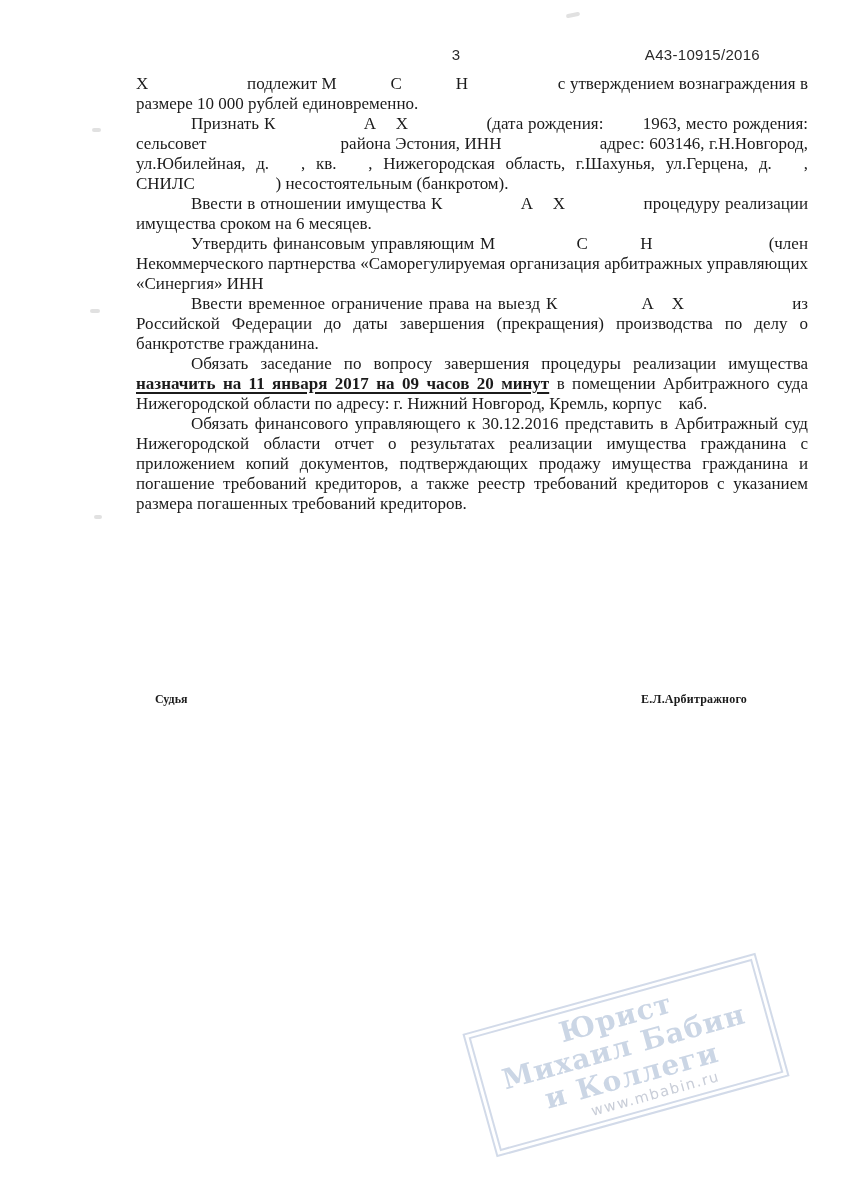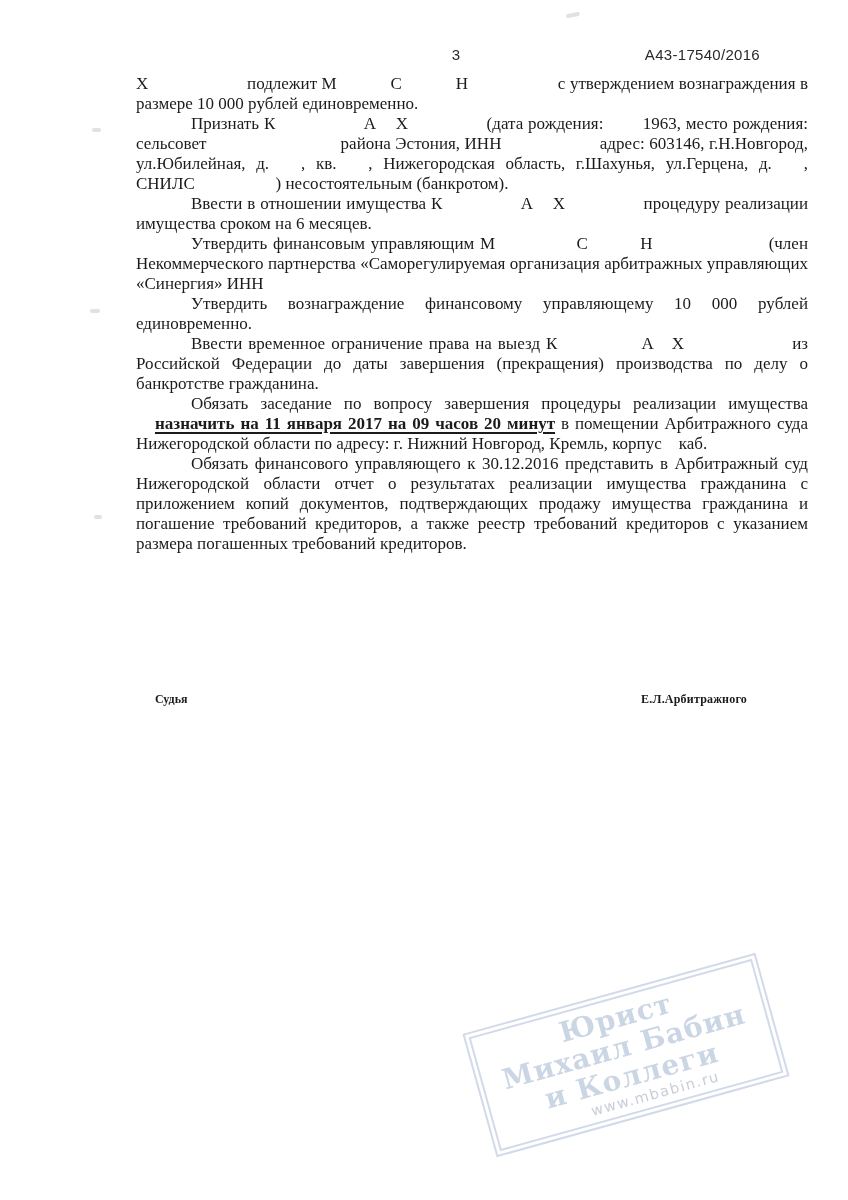--- a/index.html
+++ b/index.html
@@ -52,21 +52,20 @@
     text-align: center;
     font-weight: bold;
     font-size: 17.5px;
     line-height: 21px;
   }
   .bold-underline {
     font-weight: bold;
     text-decoration: underline;
     text-decoration-thickness: 2px;
     text-underline-offset: 3px;
-    margin-left: 19px;
   }
   
   .signature-row {
     position: absolute;
     top: 692px;
     left: 120px;
     width: 672px;
     height: 22px;
     font-weight: bold;
     font-size: 12px;
@@ -118,29 +117,28 @@
   .speck-3 { left: 94px;  top: 515px;  width: 8px;  height: 4px; }
   .speck-4 { left: 566px; top: 13px;   width: 14px; height: 4px; transform: rotate(-12deg); }
 </style>
 </head>
 <body>
 
 <div class="page">
 
   <div class="header-row">
     <div class="page-number">3</div>
-    <div class="case-number">А43-17540/2016</div>
+    <div class="case-number">А43-10915/2016</div>
   </div>
 
   <div class="doc-body">
     <p class="no-indent">Х&nbsp;&nbsp;&nbsp;&nbsp;&nbsp;&nbsp;&nbsp;&nbsp;&nbsp;&nbsp;&nbsp;&nbsp;&nbsp;&nbsp;&nbsp;&nbsp;&nbsp;&nbsp;&nbsp;&nbsp;&nbsp;&nbsp;подлежит М&nbsp;&nbsp;&nbsp;&nbsp;&nbsp;&nbsp;&nbsp;&nbsp;&nbsp;&nbsp;&nbsp;&nbsp;С&nbsp;&nbsp;&nbsp;&nbsp;&nbsp;&nbsp;&nbsp;&nbsp;&nbsp;&nbsp;&nbsp;&nbsp;Н&nbsp;&nbsp;&nbsp;&nbsp;&nbsp;&nbsp;&nbsp;&nbsp;&nbsp;&nbsp;&nbsp;&nbsp;&nbsp;&nbsp;&nbsp;&nbsp;&nbsp;&nbsp;&nbsp;&nbsp;с утверждением вознаграждения в размере 10 000 рублей единовременно.</p>
     <p>Признать К&nbsp;&nbsp;&nbsp;&nbsp;&nbsp;&nbsp;&nbsp;&nbsp;&nbsp;&nbsp;&nbsp;&nbsp;&nbsp;&nbsp;&nbsp;&nbsp;&nbsp;&nbsp;А&nbsp;&nbsp;&nbsp;&nbsp;Х&nbsp;&nbsp;&nbsp;&nbsp;&nbsp;&nbsp;&nbsp;&nbsp;&nbsp;&nbsp;&nbsp;&nbsp;&nbsp;&nbsp;&nbsp;&nbsp;(дата рождения:&nbsp;&nbsp;&nbsp;&nbsp;&nbsp;&nbsp;&nbsp;&nbsp;1963, место рождения: сельсовет&nbsp;&nbsp;&nbsp;&nbsp;&nbsp;&nbsp;&nbsp;&nbsp;&nbsp;&nbsp;&nbsp;&nbsp;&nbsp;&nbsp;&nbsp;&nbsp;&nbsp;&nbsp;&nbsp;&nbsp;&nbsp;&nbsp;&nbsp;&nbsp;&nbsp;&nbsp;&nbsp;&nbsp;&nbsp;&nbsp;района Эстония, ИНН&nbsp;&nbsp;&nbsp;&nbsp;&nbsp;&nbsp;&nbsp;&nbsp;&nbsp;&nbsp;&nbsp;&nbsp;&nbsp;&nbsp;&nbsp;&nbsp;&nbsp;&nbsp;&nbsp;&nbsp;&nbsp;&nbsp;адрес: 603146, г.Н.Новгород, ул.Юбилейная, д.&nbsp;&nbsp;&nbsp;, кв.&nbsp;&nbsp;&nbsp;, Нижегородская область, г.Шахунья, ул.Герцена, д.&nbsp;&nbsp;&nbsp;, СНИЛС&nbsp;&nbsp;&nbsp;&nbsp;&nbsp;&nbsp;&nbsp;&nbsp;&nbsp;&nbsp;&nbsp;&nbsp;&nbsp;&nbsp;&nbsp;&nbsp;&nbsp;&nbsp;&nbsp;) несостоятельным (банкротом).</p>
     <p>Ввести в отношении имущества К&nbsp;&nbsp;&nbsp;&nbsp;&nbsp;&nbsp;&nbsp;&nbsp;&nbsp;&nbsp;&nbsp;&nbsp;&nbsp;&nbsp;&nbsp;&nbsp;А&nbsp;&nbsp;&nbsp;&nbsp;Х&nbsp;&nbsp;&nbsp;&nbsp;&nbsp;&nbsp;&nbsp;&nbsp;&nbsp;&nbsp;&nbsp;&nbsp;&nbsp;&nbsp;&nbsp;&nbsp;процедуру реализации имущества сроком на 6 месяцев.</p>
     <p>Утвердить финансовым управляющим М&nbsp;&nbsp;&nbsp;&nbsp;&nbsp;&nbsp;&nbsp;&nbsp;&nbsp;&nbsp;&nbsp;&nbsp;&nbsp;&nbsp;С&nbsp;&nbsp;&nbsp;&nbsp;&nbsp;&nbsp;&nbsp;&nbsp;&nbsp;Н&nbsp;&nbsp;&nbsp;&nbsp;&nbsp;&nbsp;&nbsp;&nbsp;&nbsp;&nbsp;&nbsp;&nbsp;&nbsp;&nbsp;&nbsp;&nbsp;&nbsp;&nbsp;&nbsp;&nbsp;(член Некоммерческого партнерства «Саморегулируемая организация арбитражных управляющих «Синергия» ИНН</p>
-    <p>Утвердить вознаграждение финансовому управляющему 10 000 рублей единовременно.</p>
     <p>Ввести временное ограничение права на выезд К&nbsp;&nbsp;&nbsp;&nbsp;&nbsp;&nbsp;&nbsp;&nbsp;&nbsp;&nbsp;&nbsp;&nbsp;&nbsp;&nbsp;А&nbsp;&nbsp;&nbsp;Х&nbsp;&nbsp;&nbsp;&nbsp;&nbsp;&nbsp;&nbsp;&nbsp;&nbsp;&nbsp;&nbsp;&nbsp;&nbsp;&nbsp;&nbsp;&nbsp;&nbsp;&nbsp;из Российской Федерации до даты завершения (прекращения) производства по делу о банкротстве гражданина.</p>
     <p><span>Обязать заседание по вопросу завершения процедуры реализации имущества </span><span class="bold-underline">назначить на 11 января 2017 на 09 часов 20 минут</span><span> в помещении Арбитражного суда Нижегородской области по адресу: г. Нижний Новгород, Кремль, корпус&nbsp;&nbsp;&nbsp;&nbsp;каб.</span></p>
     <p>Обязать финансового управляющего к 30.12.2016 представить в Арбитражный суд Нижегородской области отчет о результатах реализации имущества гражданина с приложением копий документов, подтверждающих продажу имущества гражданина и погашение требований кредиторов, а также реестр требований кредиторов с указанием размера погашенных требований кредиторов.</p>
   </div>
 
   <div class="signature-row">
     <span class="signature-label">Судья</span>
     <span class="signature-name">Е.Л.Арбитражного</span>
   </div>
 

